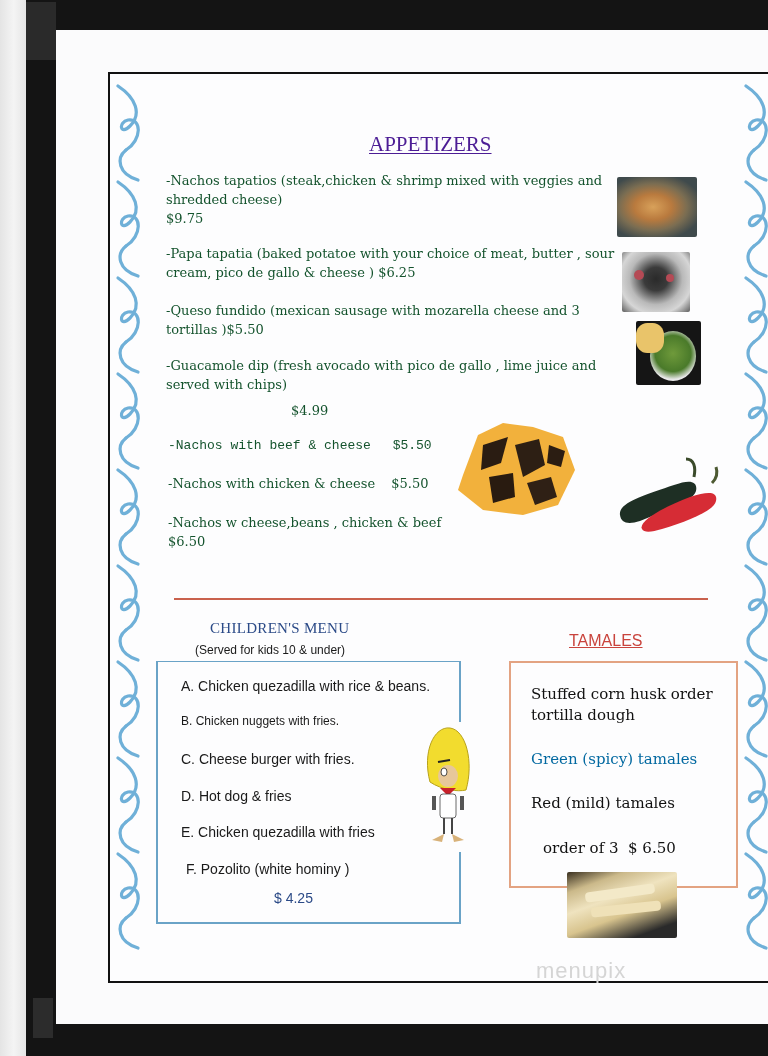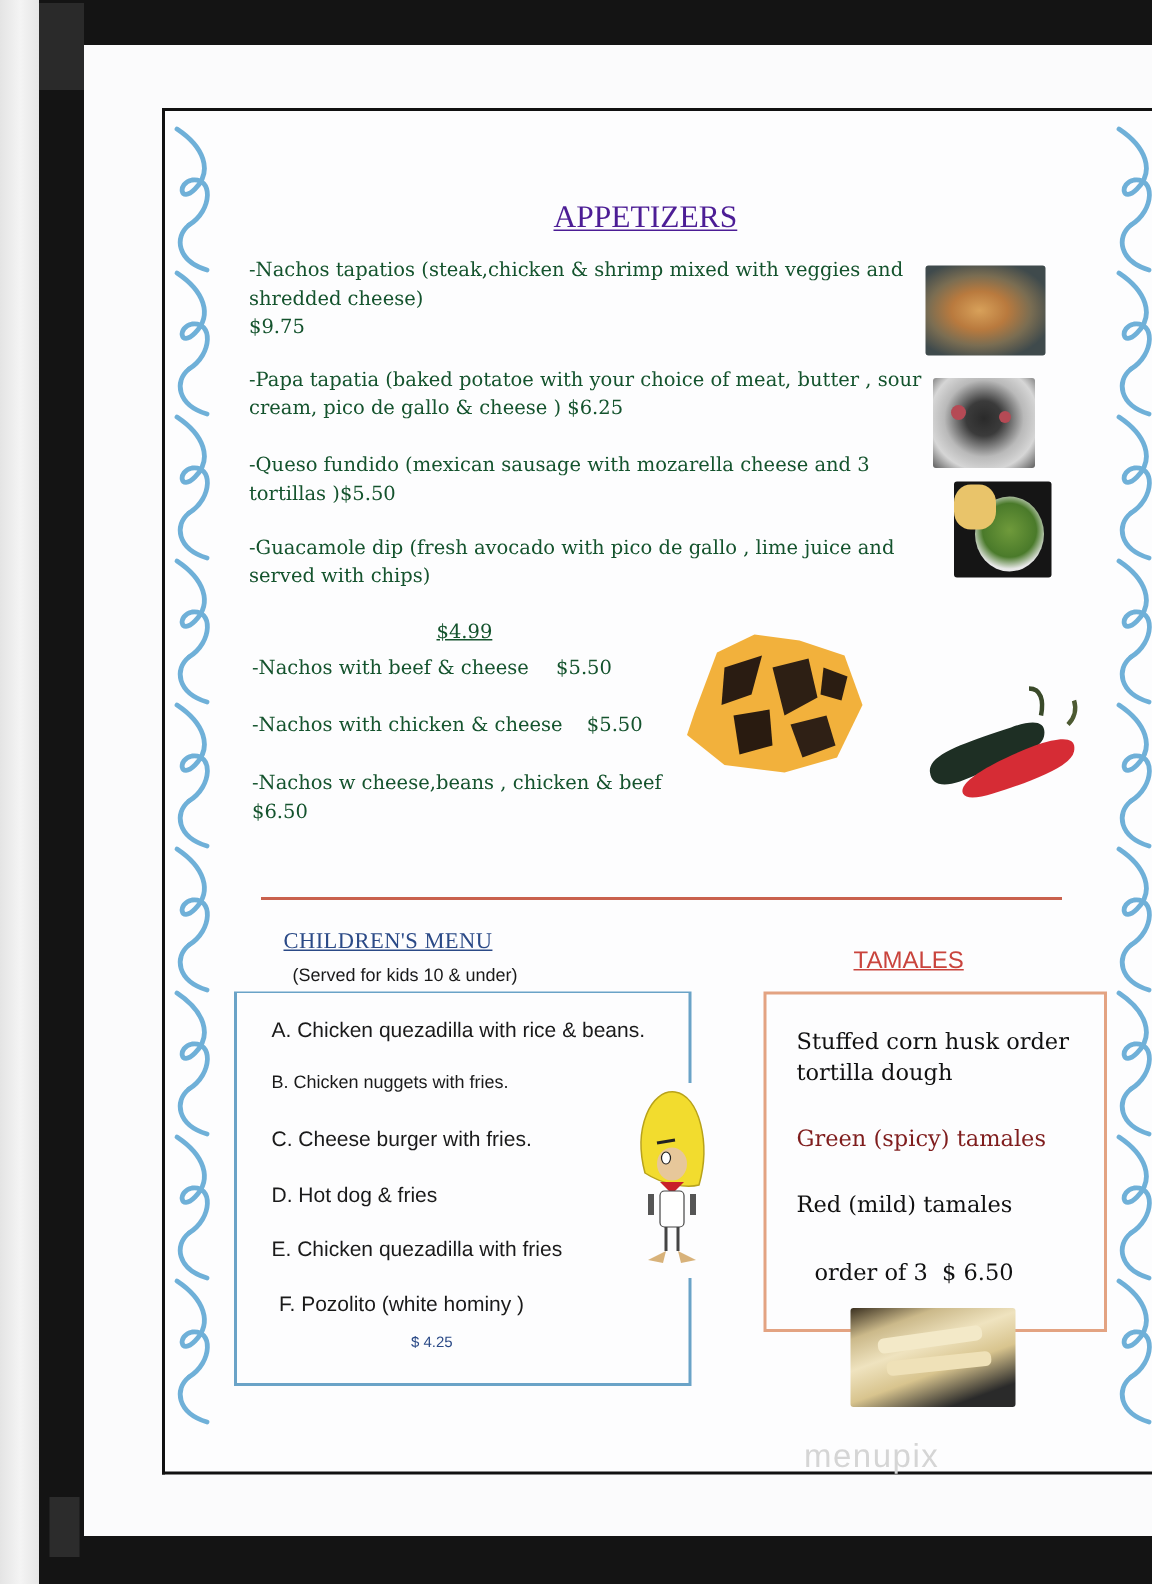--- a/index.html
+++ b/index.html
@@ -83,24 +83,24 @@
 </div>
 
 <div class="abs menu-text" style="left:166px;top:301px;width:440px;">
   <div>-Queso fundido (mexican sausage with mozarella cheese and 3</div>
   <div>tortillas )$5.50</div>
 </div>
 
 <div class="abs menu-text" style="left:166px;top:356px;width:440px;">
   <div>-Guacamole dip (fresh avocado with pico de gallo , lime juice and</div>
   <div>served with chips)</div>
-  <div style="padding-left:125px;margin-top:18px;text-decoration:underline;">$4.99</div>
+  <div style="padding-left:125px;margin-top:7px;">$4.99</div>
 </div>
 
-<div class="abs menu-text" style="left:168px;top:436px;">
+<div class="abs menu-text" style="left:168px;top:436px;font-family:Liberation Mono, monospace;">
   <span>-Nachos with beef &amp; cheese</span>
   <span style="margin-left:14px;">$5.50</span>
 </div>
 
 <div class="abs menu-text" style="left:168px;top:474px;">
   <span>-Nachos with chicken &amp; cheese</span>
   <span style="margin-left:12px;">$5.50</span>
 </div>
 
 <div class="abs menu-text" style="left:168px;top:513px;width:300px;">
@@ -133,31 +133,31 @@
   <svg width="110" height="80" viewBox="0 0 110 80">
     <path d="M72 4 C 80 4, 82 12, 80 22" fill="none" stroke="#3a4a2a" stroke-width="3"></path>
     <path d="M6 60 C 4 48, 30 40, 60 30 C 76 24, 84 26, 82 36 C 80 46, 50 56, 26 66 C 14 70, 7 68, 6 60 Z" fill="#1e2f24"></path>
     <path d="M98 28 C 102 24, 104 18, 102 12" fill="none" stroke="#4d5a32" stroke-width="3"></path>
     <path d="M28 74 C 24 66, 50 52, 76 42 C 94 36, 104 36, 102 46 C 100 56, 74 66, 48 74 C 38 77, 30 78, 28 74 Z" fill="#d62c35"></path>
   </svg>
 </div>
 
 <div class="abs divider"></div>
 
-<div class="abs" style="left:189px;top:620px;font-family:'Liberation Serif',serif;font-size:15px;color:#2b4a87;text-decoration:underline;letter-spacing:0.3px;">CHILDREN'S  MENU</div>
+<div class="abs" style="left:210px;top:620px;font-family:'Liberation Serif',serif;font-size:15px;color:#2b4a87;letter-spacing:0.3px;">CHILDREN'S  MENU</div>
 <div class="abs menu-sans" style="left:195px;top:643px;font-size:12px;">(Served for kids 10 &amp; under)</div>
 
 <div class="abs kids-box"></div>
 <div class="abs menu-sans" style="left:181px;top:678px;font-size:14px;">A. Chicken quezadilla with rice &amp; beans.</div>
 <div class="abs menu-sans" style="left:181px;top:714px;font-size:12px;">B. Chicken nuggets with fries.</div>
 <div class="abs menu-sans" style="left:181px;top:751px;font-size:14px;">C. Cheese burger with fries.</div>
 <div class="abs menu-sans" style="left:181px;top:788px;font-size:14px;">D. Hot dog &amp; fries</div>
 <div class="abs menu-sans" style="left:181px;top:824px;font-size:14px;">E. Chicken quezadilla with fries</div>
 <div class="abs menu-sans" style="left:186px;top:861px;font-size:14px;">F. Pozolito (white hominy )</div>
-<div class="abs menu-sans price-blue" style="left:274px;top:890px;font-size:10px;">$ 4.25</div>
+<div class="abs menu-sans price-blue" style="left:274px;top:890px;font-size:14px;">$ 4.25</div>
 
 <div class="abs" style="left:420px;top:722px;width:56px;height:130px;background:#fdfdfe;">
   <svg width="56" height="130" viewBox="0 0 56 130">
     <path d="M10 60 C 2 30, 14 4, 30 6 C 46 8, 54 40, 46 68 C 38 70, 22 68, 10 60 Z" fill="#f2dc2e" stroke="#b8a21a" stroke-width="1"></path>
     <ellipse cx="28" cy="54" rx="10" ry="11" fill="#e7c79a"></ellipse>
     <ellipse cx="24" cy="50" rx="3" ry="4" fill="#fff" stroke="#222" stroke-width="0.8"></ellipse>
     <path d="M18 40 L 30 38" stroke="#222" stroke-width="2"></path>
     <path d="M20 66 L 36 66 L 28 74 Z" fill="#c8202a"></path>
     <rect x="20" y="72" width="16" height="24" rx="3" fill="#fff" stroke="#444" stroke-width="0.8"></rect>
     <rect x="12" y="74" width="4" height="14" fill="#555"></rect>
@@ -167,21 +167,21 @@
     <path d="M44 118 L 32 112 L 34 120 Z" fill="#d8b27a"></path>
   </svg>
 </div>
 
 <div class="abs" style="left:569px;top:632px;font-family:'Liberation Sans',sans-serif;font-size:16px;color:#c9443d;text-decoration:underline;">TAMALES</div>
 <div class="abs tam-box"></div>
 <div class="abs" style="left:531px;top:684px;font-family:'DejaVu Serif',serif;font-size:15px;line-height:21px;color:#111;">
   <div>Stuffed corn husk order</div>
   <div>tortilla dough</div>
 </div>
-<div class="abs" style="left:531px;top:750px;font-family:'DejaVu Serif',serif;font-size:15px;color:#7f1d1d;">Green (spicy) tamales</div>
+<div class="abs" style="left:531px;top:750px;font-family:'DejaVu Serif',serif;font-size:15px;color:#0369a1;">Green (spicy) tamales</div>
 <div class="abs" style="left:531px;top:794px;font-family:'DejaVu Serif',serif;font-size:15px;color:#111;">Red (mild) tamales</div>
 <div class="abs" style="left:543px;top:839px;font-family:'DejaVu Serif',serif;font-size:15px;color:#111;white-space:pre;">order of 3  $ 6.50</div>
 
 <div class="abs photo" style="left:567px;top:872px;width:110px;height:66px;background:linear-gradient(160deg,#3a3020 0,#cbb98a 20%,#efe3bf 40%,#d8c48e 60%,#2a2a2a 85%);">
   <div class="abs" style="left:18px;top:16px;width:70px;height:10px;background:#f3e9c8;border-radius:4px;transform:rotate(-8deg);"></div>
   <div class="abs" style="left:24px;top:32px;width:70px;height:10px;background:#efe1b8;border-radius:4px;transform:rotate(-6deg);"></div>
 </div>
 
 <div class="abs watermark" style="left:536px;top:958px;">menupix</div>
 

